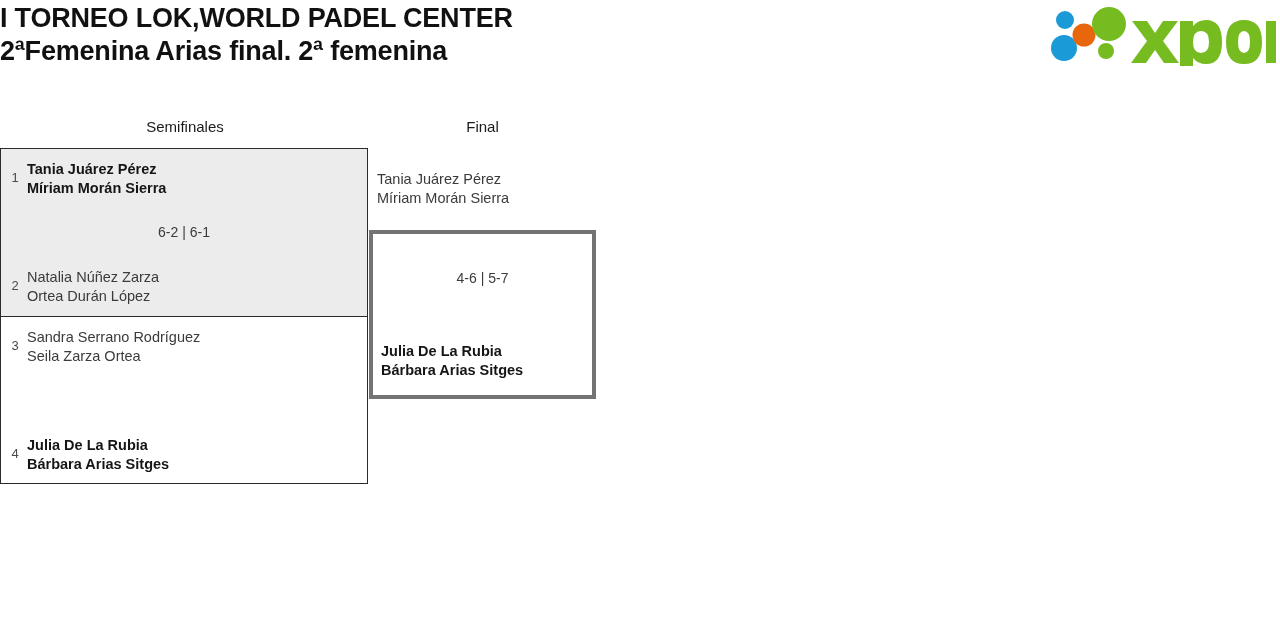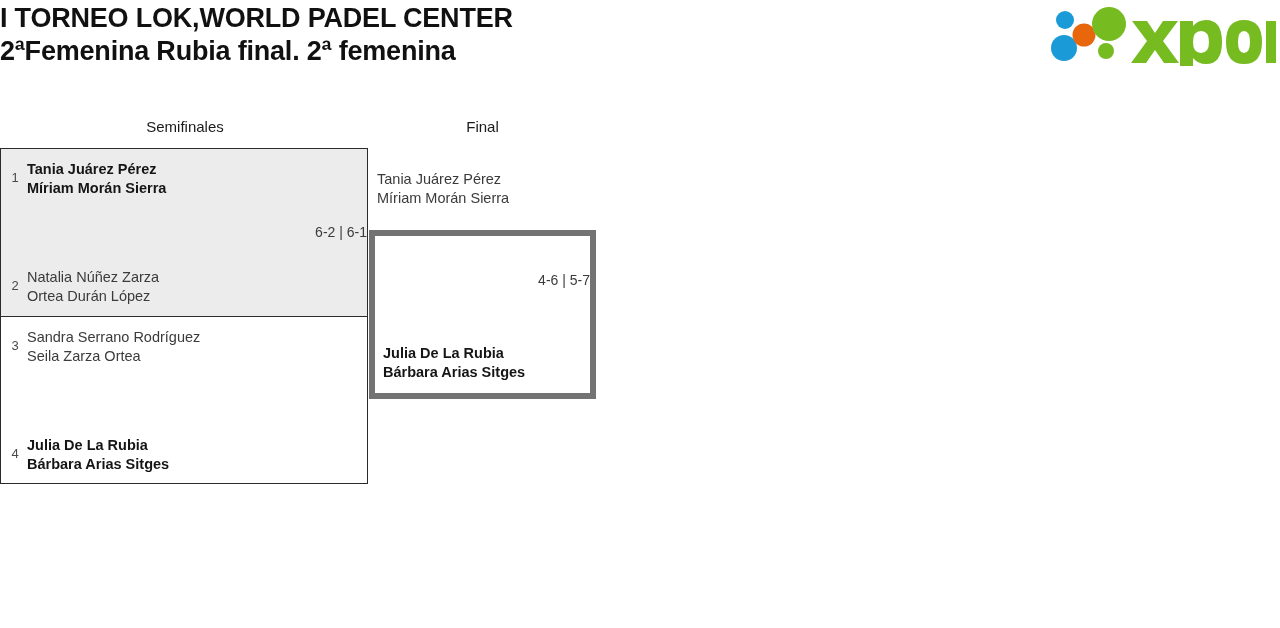--- a/index.html
+++ b/index.html
@@ -119,40 +119,40 @@
   .team.winner { color: #151515; font-weight: 700; }
   .team.loser  { color: #3b3b3b; font-weight: 400; }
 
   .sf-team-top    { top: 11px; }
   .sf-team-bottom { top: 119px; }
   .sf-seed-top    { top: 21px; }
   .sf-seed-bottom { top: 129px; }
 
   .score {
     position: absolute;
-    text-align: right;
+    text-align: center;
     font-size: 14px;
     color: #3b3b3b;
     line-height: 18px;
   }
   .sf-score {
     left: 0px;
     right: 0px;
     top: 74px;
   }
 
   
   #final-match {
     position: absolute;
     left: 369px;
     top: 210px;
     width: 227px;
     height: 169px;
     box-sizing: border-box;
-    border: 6px solid #737373;
+    border: 4px solid #737373;
     background: #ffffff;
   }
   #final-score {
     left: 0px;
     right: 0px;
     top: 35px;
   }
   #final-team-bottom {
     left: 8px;
     right: 6px;
@@ -179,21 +179,21 @@
     height: 1px;
   }
 </style>
 </head>
 <body>
 
 <div id="header">
 
   <div id="title-block">
     <span class="title-line">I TORNEO LOK,WORLD PADEL CENTER</span>
-    <span class="title-line">2ªFemenina Rubia final. 2ª femenina</span>
+    <span class="title-line">2ªFemenina Arias final. 2ª femenina</span>
   </div>
 
   <div id="logo">
     <svg width="228" height="62" viewBox="0 0 228 62" xmlns="http://www.w3.org/2000/svg">
 
       <circle cx="17" cy="16" r="9" fill="#1a9ad7"></circle>
       <circle cx="16" cy="44" r="13" fill="#1a9ad7"></circle>
       <circle cx="36" cy="31" r="11.5" fill="#e8670c"></circle>
       <circle cx="61" cy="20" r="17" fill="#76bc21"></circle>
       <circle cx="58" cy="47" r="8" fill="#76bc21"></circle>

